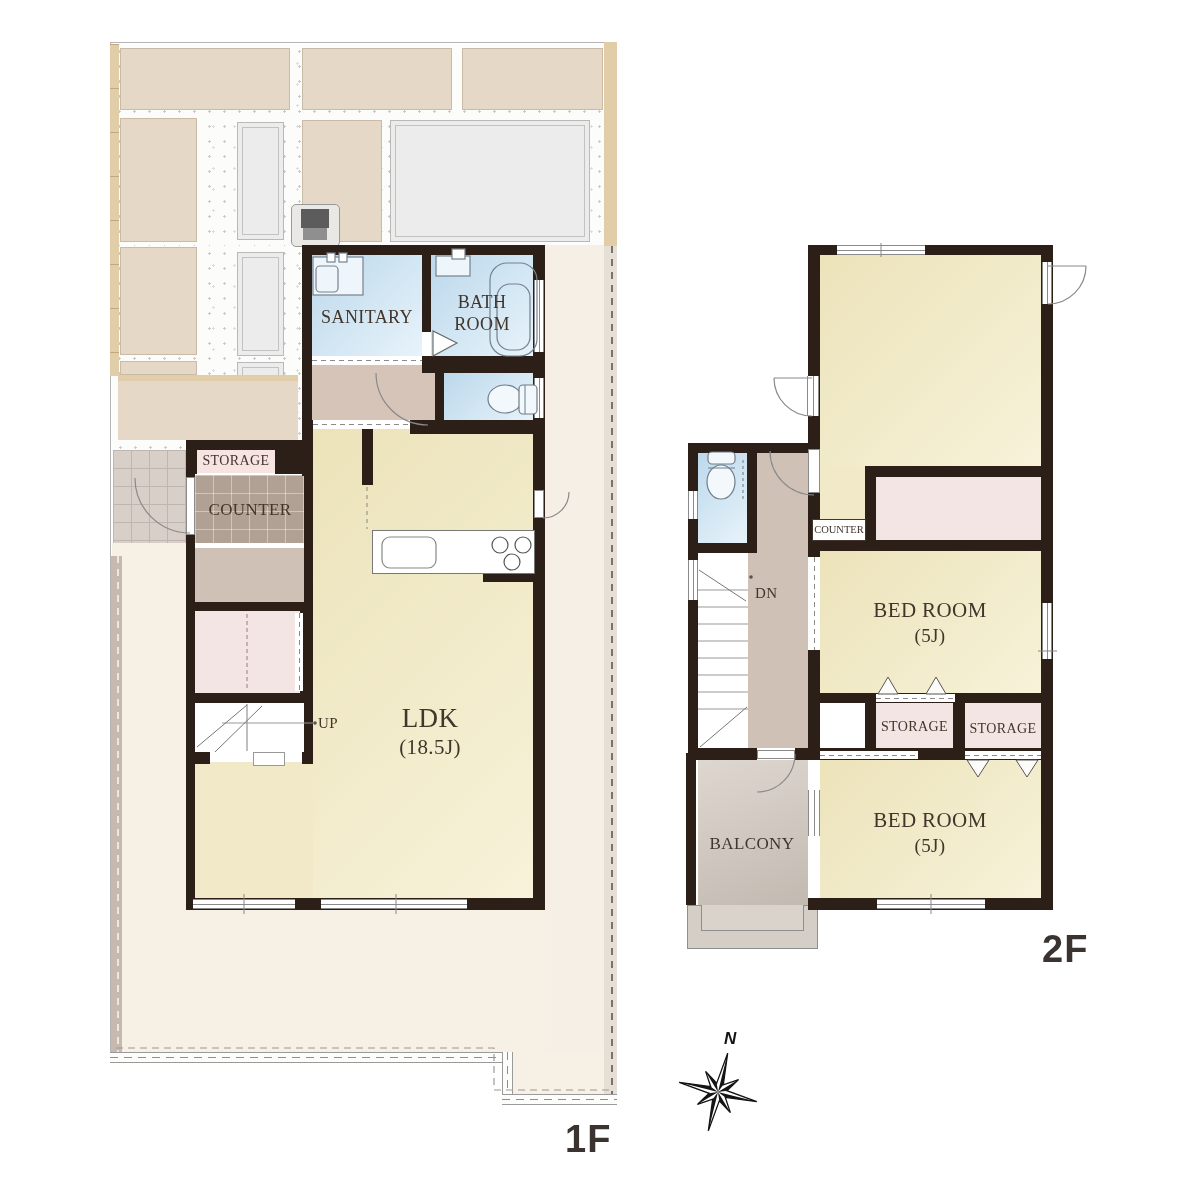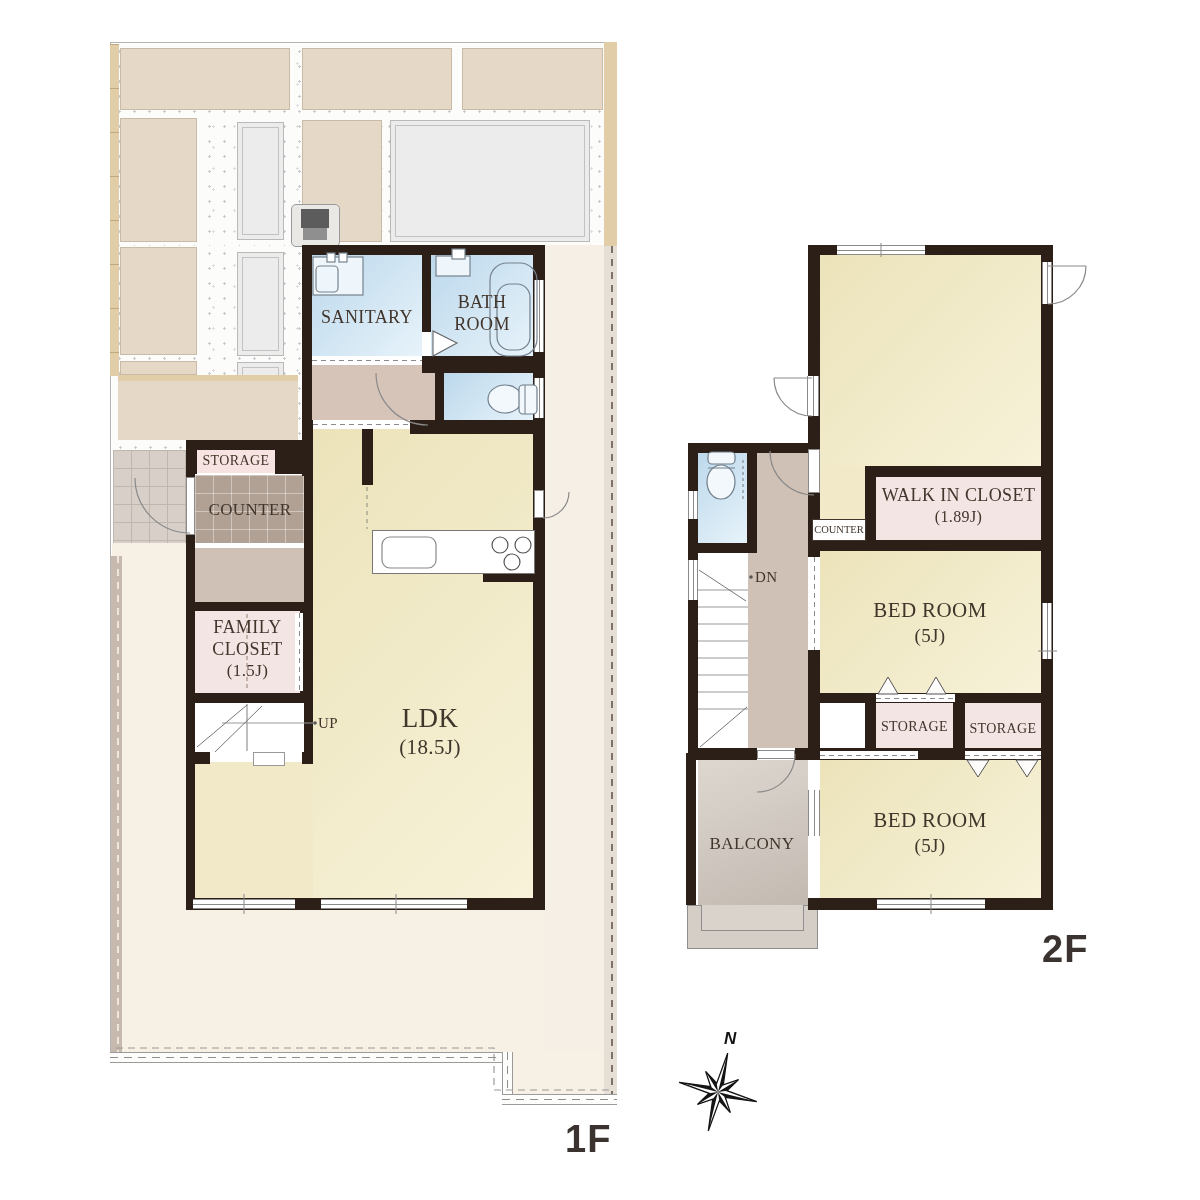--- a/index.html
+++ b/index.html
@@ -290,28 +290,26 @@
       <path d="M 0,-40 L 3.4,-8.3 L 17,-17 L 8.3,-3.4 L 40,0 L 8.3,3.4 L 17,17 L 3.4,8.3 L 0,40 L -3.4,8.3 L -17,17 L -8.3,3.4 L -40,0 L -8.3,-3.4 L -17,-17 L -3.4,-8.3 Z" fill="#fff" stroke="#141414" stroke-width="1.3"></path>
       <path d="M 0,-40 L 3.4,-8.3 L 0,0 Z M 40,0 L 8.3,3.4 L 0,0 Z M 0,40 L -3.4,8.3 L 0,0 Z M -40,0 L -8.3,-3.4 L 0,0 Z
                M 17,-17 L 8.3,-3.4 L 0,0 Z M 17,17 L 3.4,8.3 L 0,0 Z M -17,17 L -8.3,3.4 L 0,0 Z M -17,-17 L -3.4,-8.3 L 0,0 Z" fill="#141414"></path>
     </g>
   </svg>
 
   <div class="lbl" style="left:312px;top:307px;width:110px;font-size:18px"><span>SANITARY</span></div>
   <div class="lbl" style="left:434px;top:292px;width:96px;font-size:18px"><span>BATH ROOM</span></div>
   <div class="lbl" style="left:197px;top:452px;width:78px;font-size:14px"><span>STORAGE</span></div>
   <div class="lbl" style="left:195px;top:500px;width:110px;font-size:17px"><span>COUNTER</span></div>
-  <div class="lbl" style="left:191px;top:617px;width:113px;font-size:18px"><span>FAMILY CLOSET</span><span class="area" style="font-size:17px">(1.5J)</span></div>
   <div class="lbl" style="left:318px;top:714px;width:40px;font-size:15px;text-align:left"><span>UP</span></div>
   <div class="lbl" style="left:355px;top:702px;width:150px;font-size:27px"><span>LDK</span><span class="area" style="font-size:21px">(18.5J)</span></div>
   <div class="flbl" style="left:565px;top:1118px;font-size:38px"><span>1F</span></div>
 
-  <div class="lbl" style="left:876px;top:485px;width:165px;font-size:18px"><span>WALK IN CLOSET</span><span class="area" style="font-size:16px">(1.89J)</span></div>
   <div class="lbl" style="left:812px;top:524px;width:54px;font-size:10.5px;letter-spacing:0"><span>COUNTER</span></div>
-  <div class="lbl" style="left:755px;top:568px;width:40px;font-size:15px;text-align:left"><span>DN</span></div>
+  <div class="lbl" style="left:755px;top:584px;width:40px;font-size:15px;text-align:left"><span>DN</span></div>
   <div class="lbl" style="left:840px;top:598px;width:180px;font-size:21px"><span>BED ROOM</span><span class="area" style="font-size:19px">(5J)</span></div>
   <div class="lbl" style="left:876px;top:718px;width:77px;font-size:14px"><span>STORAGE</span></div>
   <div class="lbl" style="left:965px;top:720px;width:76px;font-size:14px"><span>STORAGE</span></div>
   <div class="lbl" style="left:840px;top:808px;width:180px;font-size:21px"><span>BED ROOM</span><span class="area" style="font-size:19px">(5J)</span></div>
   <div class="lbl" style="left:698px;top:834px;width:108px;font-size:17px"><span>BALCONY</span></div>
   <div class="flbl" style="left:1042px;top:928px;font-size:38px"><span>2F</span></div>
 
   <div class="flbl" style="left:724px;top:1029px;font-size:17px;font-style:italic;color:#141414"><span>N</span></div>
 </div>
 

